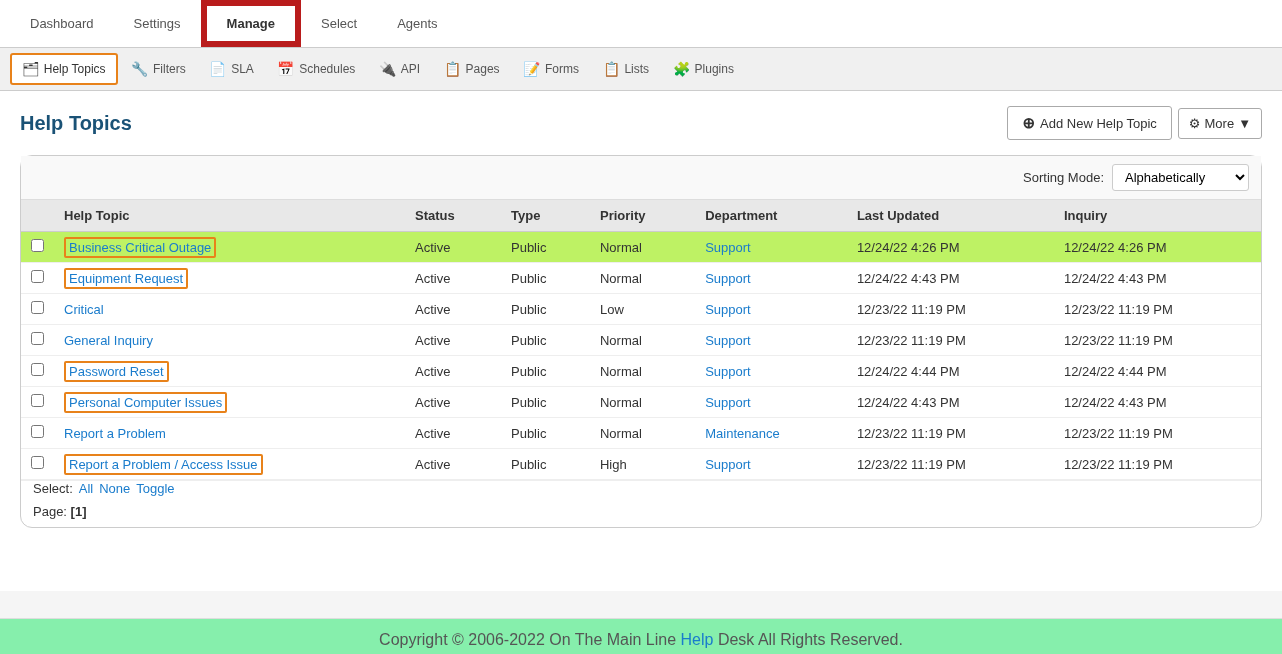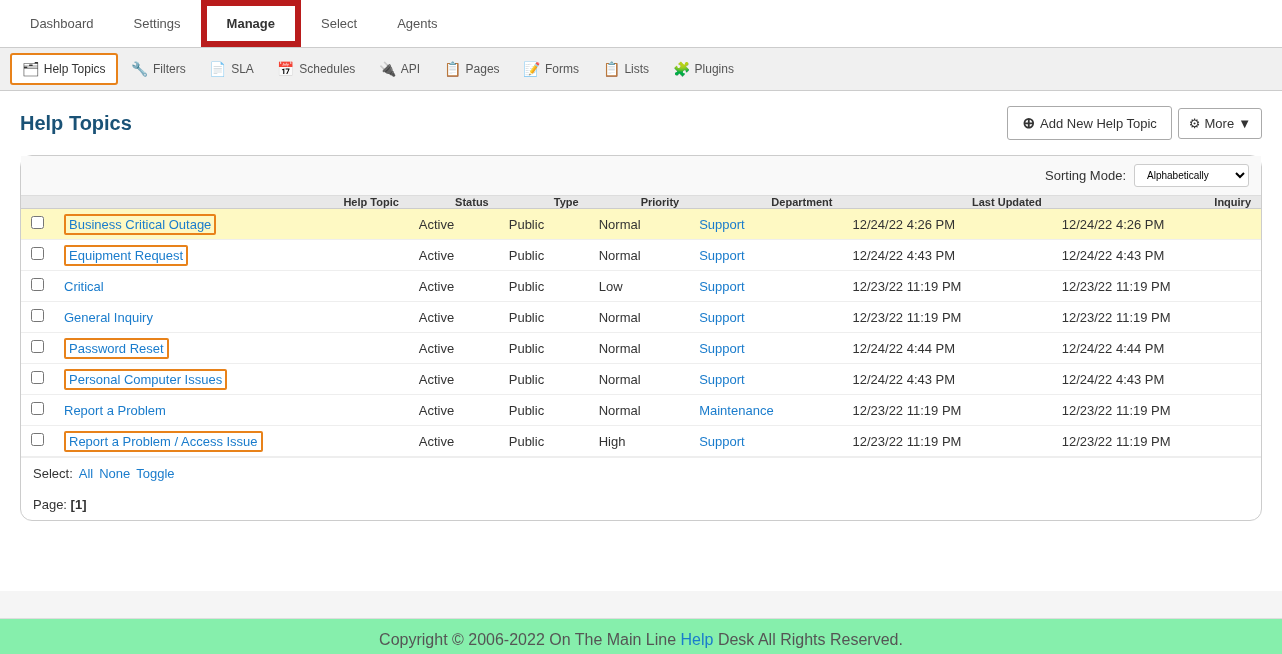--- a/index.html
+++ b/index.html
@@ -22,36 +22,36 @@
     
     .page-header { display: flex; justify-content: space-between; align-items: center; margin-bottom: 15px; }
     .page-title { font-size: 20px; color: #1a5276; font-weight: bold; }
     .header-actions { display: flex; gap: 6px; align-items: center; }
     .btn-primary { background: #fff; border: 1px solid #aaa; padding: 7px 14px; cursor: pointer; border-radius: 3px; font-size: 13px; display: flex; align-items: center; gap: 5px; color: #333; }
     .btn-more { background: #fff; border: 1px solid #aaa; padding: 7px 10px; cursor: pointer; border-radius: 3px; font-size: 13px; display: flex; align-items: center; gap: 4px; color: #333; }
 
     
     .table-container { border: 1px solid #ccc; border-radius: 12px; }
     .sorting-bar { background: #f9f9f9; padding: 8px 12px; display: flex; justify-content: flex-end; align-items: center; gap: 8px; border-bottom: 1px solid #ddd; font-size: 13px; }
-    .sort-select { padding: 4px 8px; border: 1px solid #ccc; border-radius: 3px; font-size: 10px; cursor: pointer; background: #fff; }
+    .sort-select { padding: 4px 8px; border: 1px solid #ccc; border-radius: 3px; font-size: 13px; cursor: pointer; background: #fff; }
 
     table { width: 100%; border-collapse: collapse; }
     thead tr { background: #e8e8e8; }
-    thead th { padding: 0 10px; text-align: right; font-size: 11px; font-weight: bold; border-bottom: 1px solid #ccc; }
+    thead th { padding: 8px 10px; text-align: left; font-size: 13px; font-weight: bold; border-bottom: 1px solid #ccc; }
     thead th:first-child { width: 30px; }
     tbody tr { border-bottom: 1px solid #eee; }
-    tbody tr.highlighted { background: #fef9c3; }
+    tbody tr.highlighted { background: #bef264; }
     tbody td { padding: 7px 10px; font-size: 13px; vertical-align: middle; }
     tbody td:first-child { text-align: center; }
 
     .link-blue { color: #1a7ccc; text-decoration: none; cursor: pointer; }
     .outlined { border: 2px solid #e8821a; padding: 1px 3px; border-radius: 2px; }
 
     
-    .select-row { padding: 8px 12px; font-size: 13px; display: flex; gap: 6px; align-items: center; border-top: 1px solid #eee; }
+    .select-row { padding: 0 12px; font-size: 13px; display: flex; gap: 6px; align-items: center; border-top: 1px solid #eee; }
     .select-row a { color: #1a7ccc; text-decoration: none; cursor: pointer; }
 
     
     .page-row { padding: 8px 12px; font-size: 13px; }
 
     
     .footer { background: #86efac; border-top: 1px solid #ddd; padding: 12px; text-align: center; font-size: 16px; color: #555; margin-top: 27px; }
     .footer .help-link { color: #1a7ccc; text-decoration: none; }
 
     input[type="checkbox"] { cursor: pointer; }

